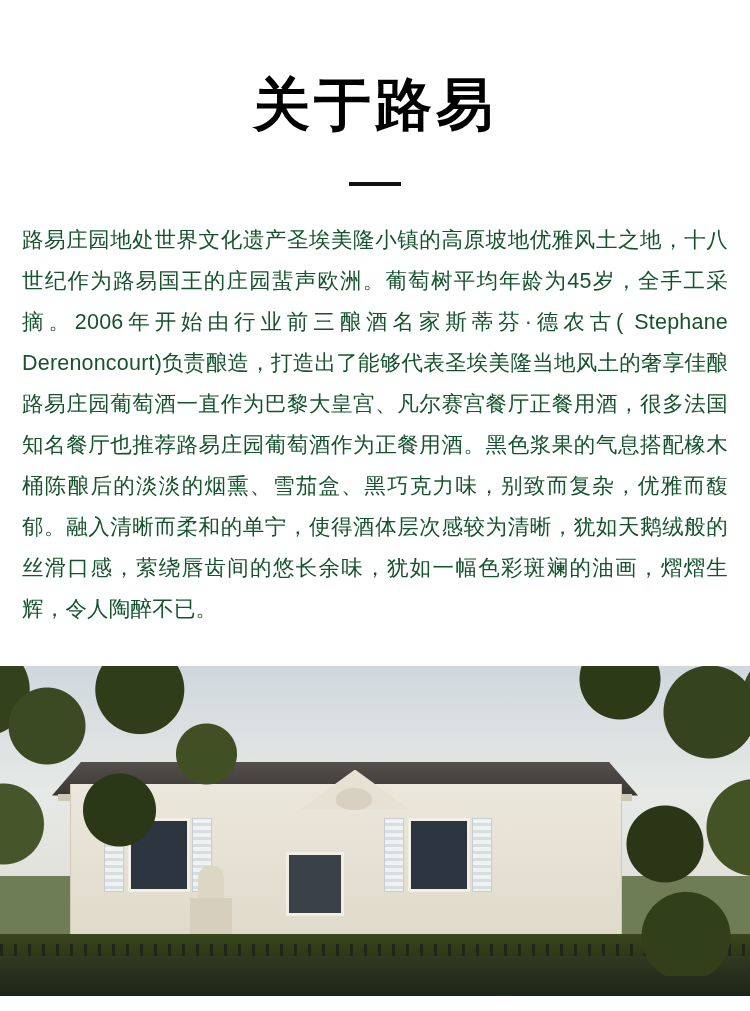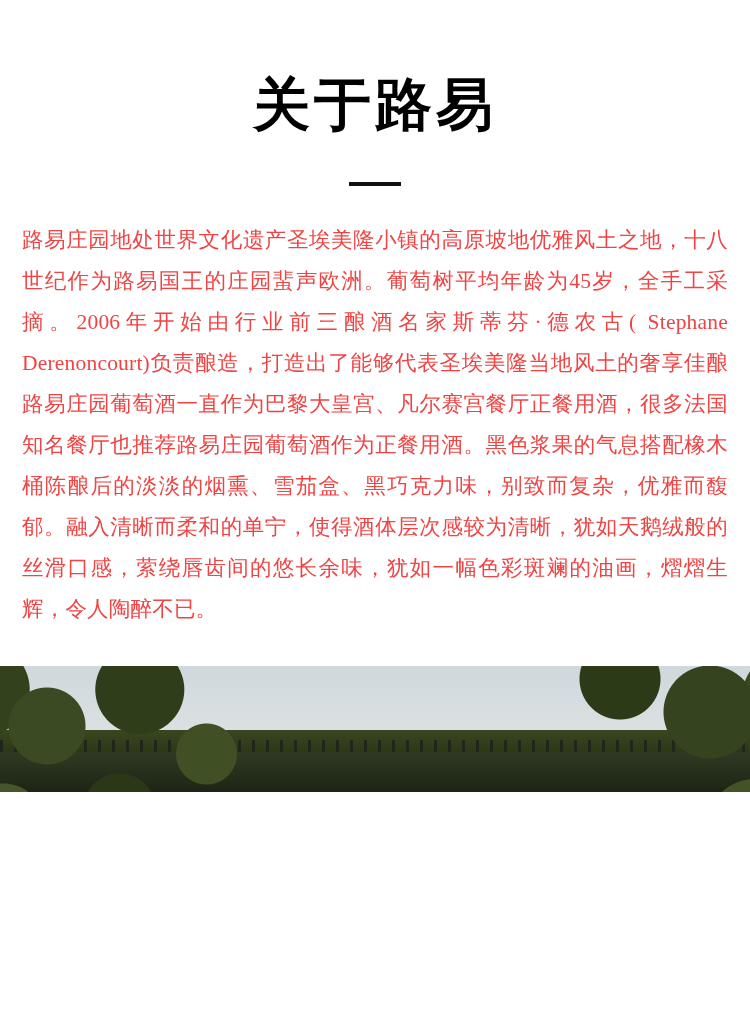--- a/index.html
+++ b/index.html
@@ -10,21 +10,21 @@
   body {
     width: 750px;
     height: 1011px;
     font-family: "Liberation Sans", "DejaVu Sans", sans-serif;
     color: #1a1a1a;
     overflow: hidden;
     position: relative;
   }
   .page {
     width: 750px;
-    height: 792px;
+    height: 1011px;
     position: relative;
     background: #ffffff;
     display: flex;
     flex-direction: column;
   }
   .content-block {
     padding: 0 22px;
     box-sizing: border-box;
     background: #ffffff;
   }
@@ -49,23 +49,23 @@
     height: 4px;
     background: #111111;
   }
   .body-text {
     margin: 0;
     padding-top: 34px;
     padding-bottom: 36px;
     font-size: 21.5px;
     line-height: 41px;
     letter-spacing: 0.2px;
-    color: #ef4444;
+    color: #14532d;
     text-align: justify;
-    font-family: Liberation Serif, serif;
+    font-family: Liberation Sans, sans-serif;
     font-weight: 500;
   }
   .photo {
     position: relative;
     width: 750px;
     height: 330px;
     overflow: hidden;
     background: #6f7d56;
   }
   

